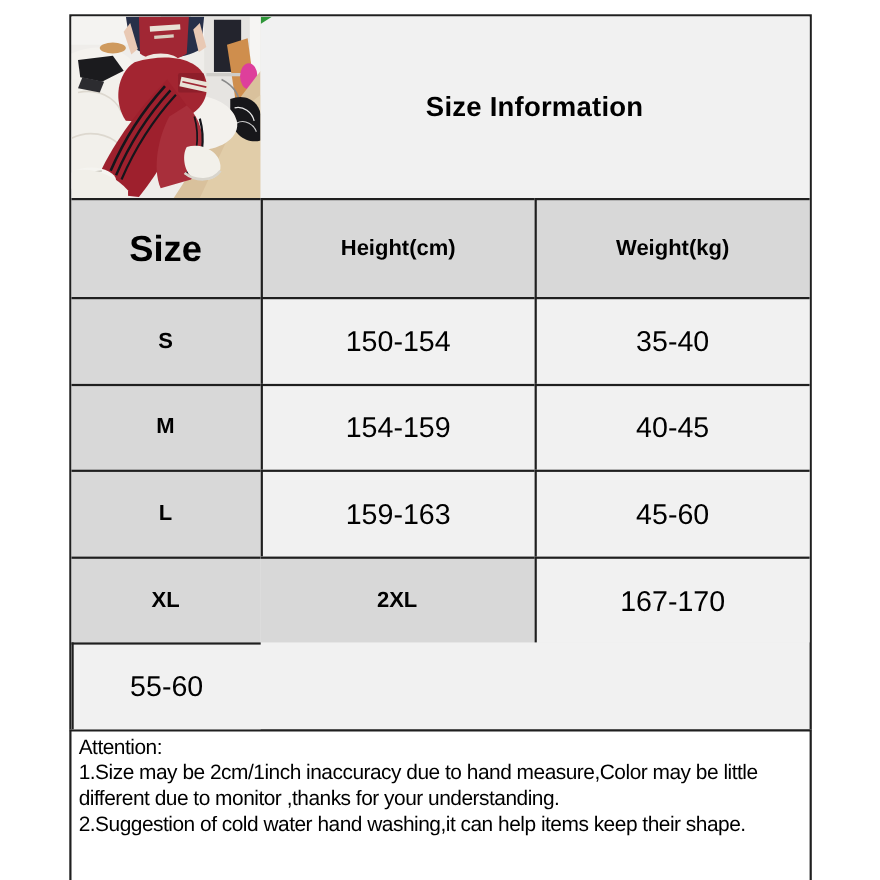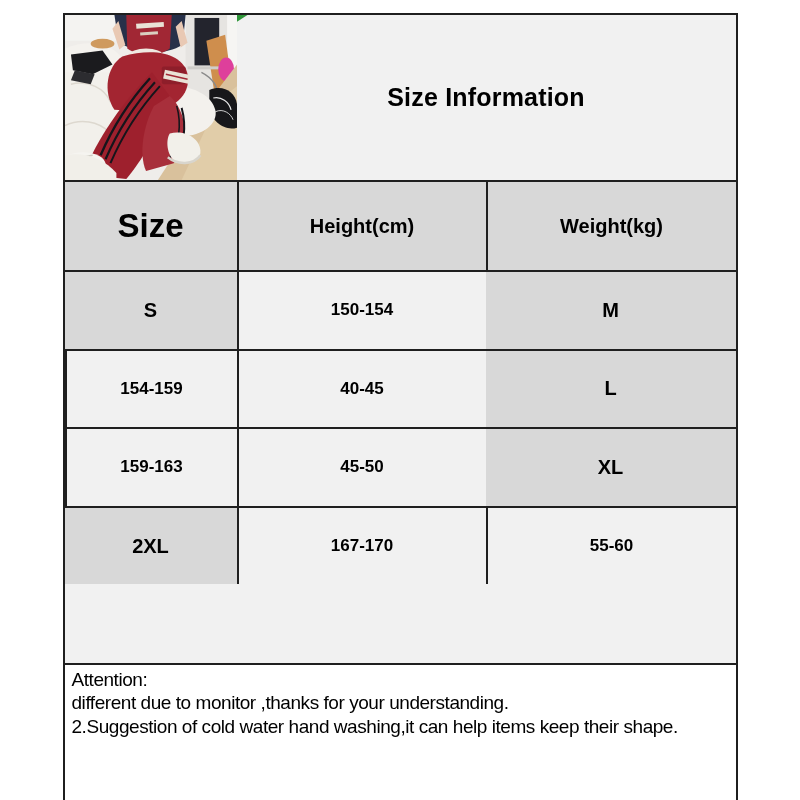--- a/index.html
+++ b/index.html
@@ -39,21 +39,21 @@
   .corner-flag {
     position:absolute; top:0; left:0;
     width:11px; height:7px;
     background:#2e9639;
     clip-path:polygon(0 0, 100% 0, 0 100%);
   }
 
   .head-cell { background:#d8d8d8; font-weight:bold; font-size:20px; }
   .size-head { font-size:33px; }
   .sizecol   { background:#d8d8d8; font-weight:bold; font-size:20px; }
-  .datacell  { background:#f1f1f1; font-weight:bold; font-size:17px; }
+  .datacell  { background:#f1f1f1; font-weight:normal; font-size:26px; }
 
   
   .attention {
     width:675px; height:160px;
     box-sizing:border-box;
     margin-top:-2px;
     border:2px solid #1f1f1f;
     background:#ffffff;
     padding:3px 7px;
   }
@@ -147,36 +147,38 @@
       <span class="corner-flag"></span>
       <span class="title-text">Size Information</span>
     </div>
 
     <div class="cell head-cell size-head b-top">Size</div>
     <div class="cell head-cell b-top b-left">Height(cm)</div>
     <div class="cell head-cell b-top b-left">Weight(kg)</div>
 
     <div class="cell sizecol b-top">S</div>
     <div class="cell datacell b-top b-left">150-154</div>
+    <div class="cell datacell b-top b-left">35-40</div>
 
     <div class="cell sizecol b-top">M</div>
     <div class="cell datacell b-top b-left">154-159</div>
     <div class="cell datacell b-top b-left">40-45</div>
 
     <div class="cell sizecol b-top">L</div>
     <div class="cell datacell b-top b-left">159-163</div>
-    <div class="cell datacell b-top b-left">45-50</div>
+    <div class="cell datacell b-top b-left">45-60</div>
 
     <div class="cell sizecol b-top">XL</div>
 
     <div class="cell sizecol b-top">2XL</div>
     <div class="cell datacell b-top b-left">167-170</div>
     <div class="cell datacell b-top b-left">55-60</div>
 
   </div>
 
   <div class="attention">
     <div class="line">Attention:</div>
+    <div class="line">1.Size may be 2cm/1inch inaccuracy due to hand measure,Color may be little</div>
     <div class="line">different due to monitor ,thanks for your understanding.</div>
     <div class="line">2.Suggestion of cold water hand washing,it can help items keep their shape.</div>
   </div>
 
 </div>
 
 </body></html>

